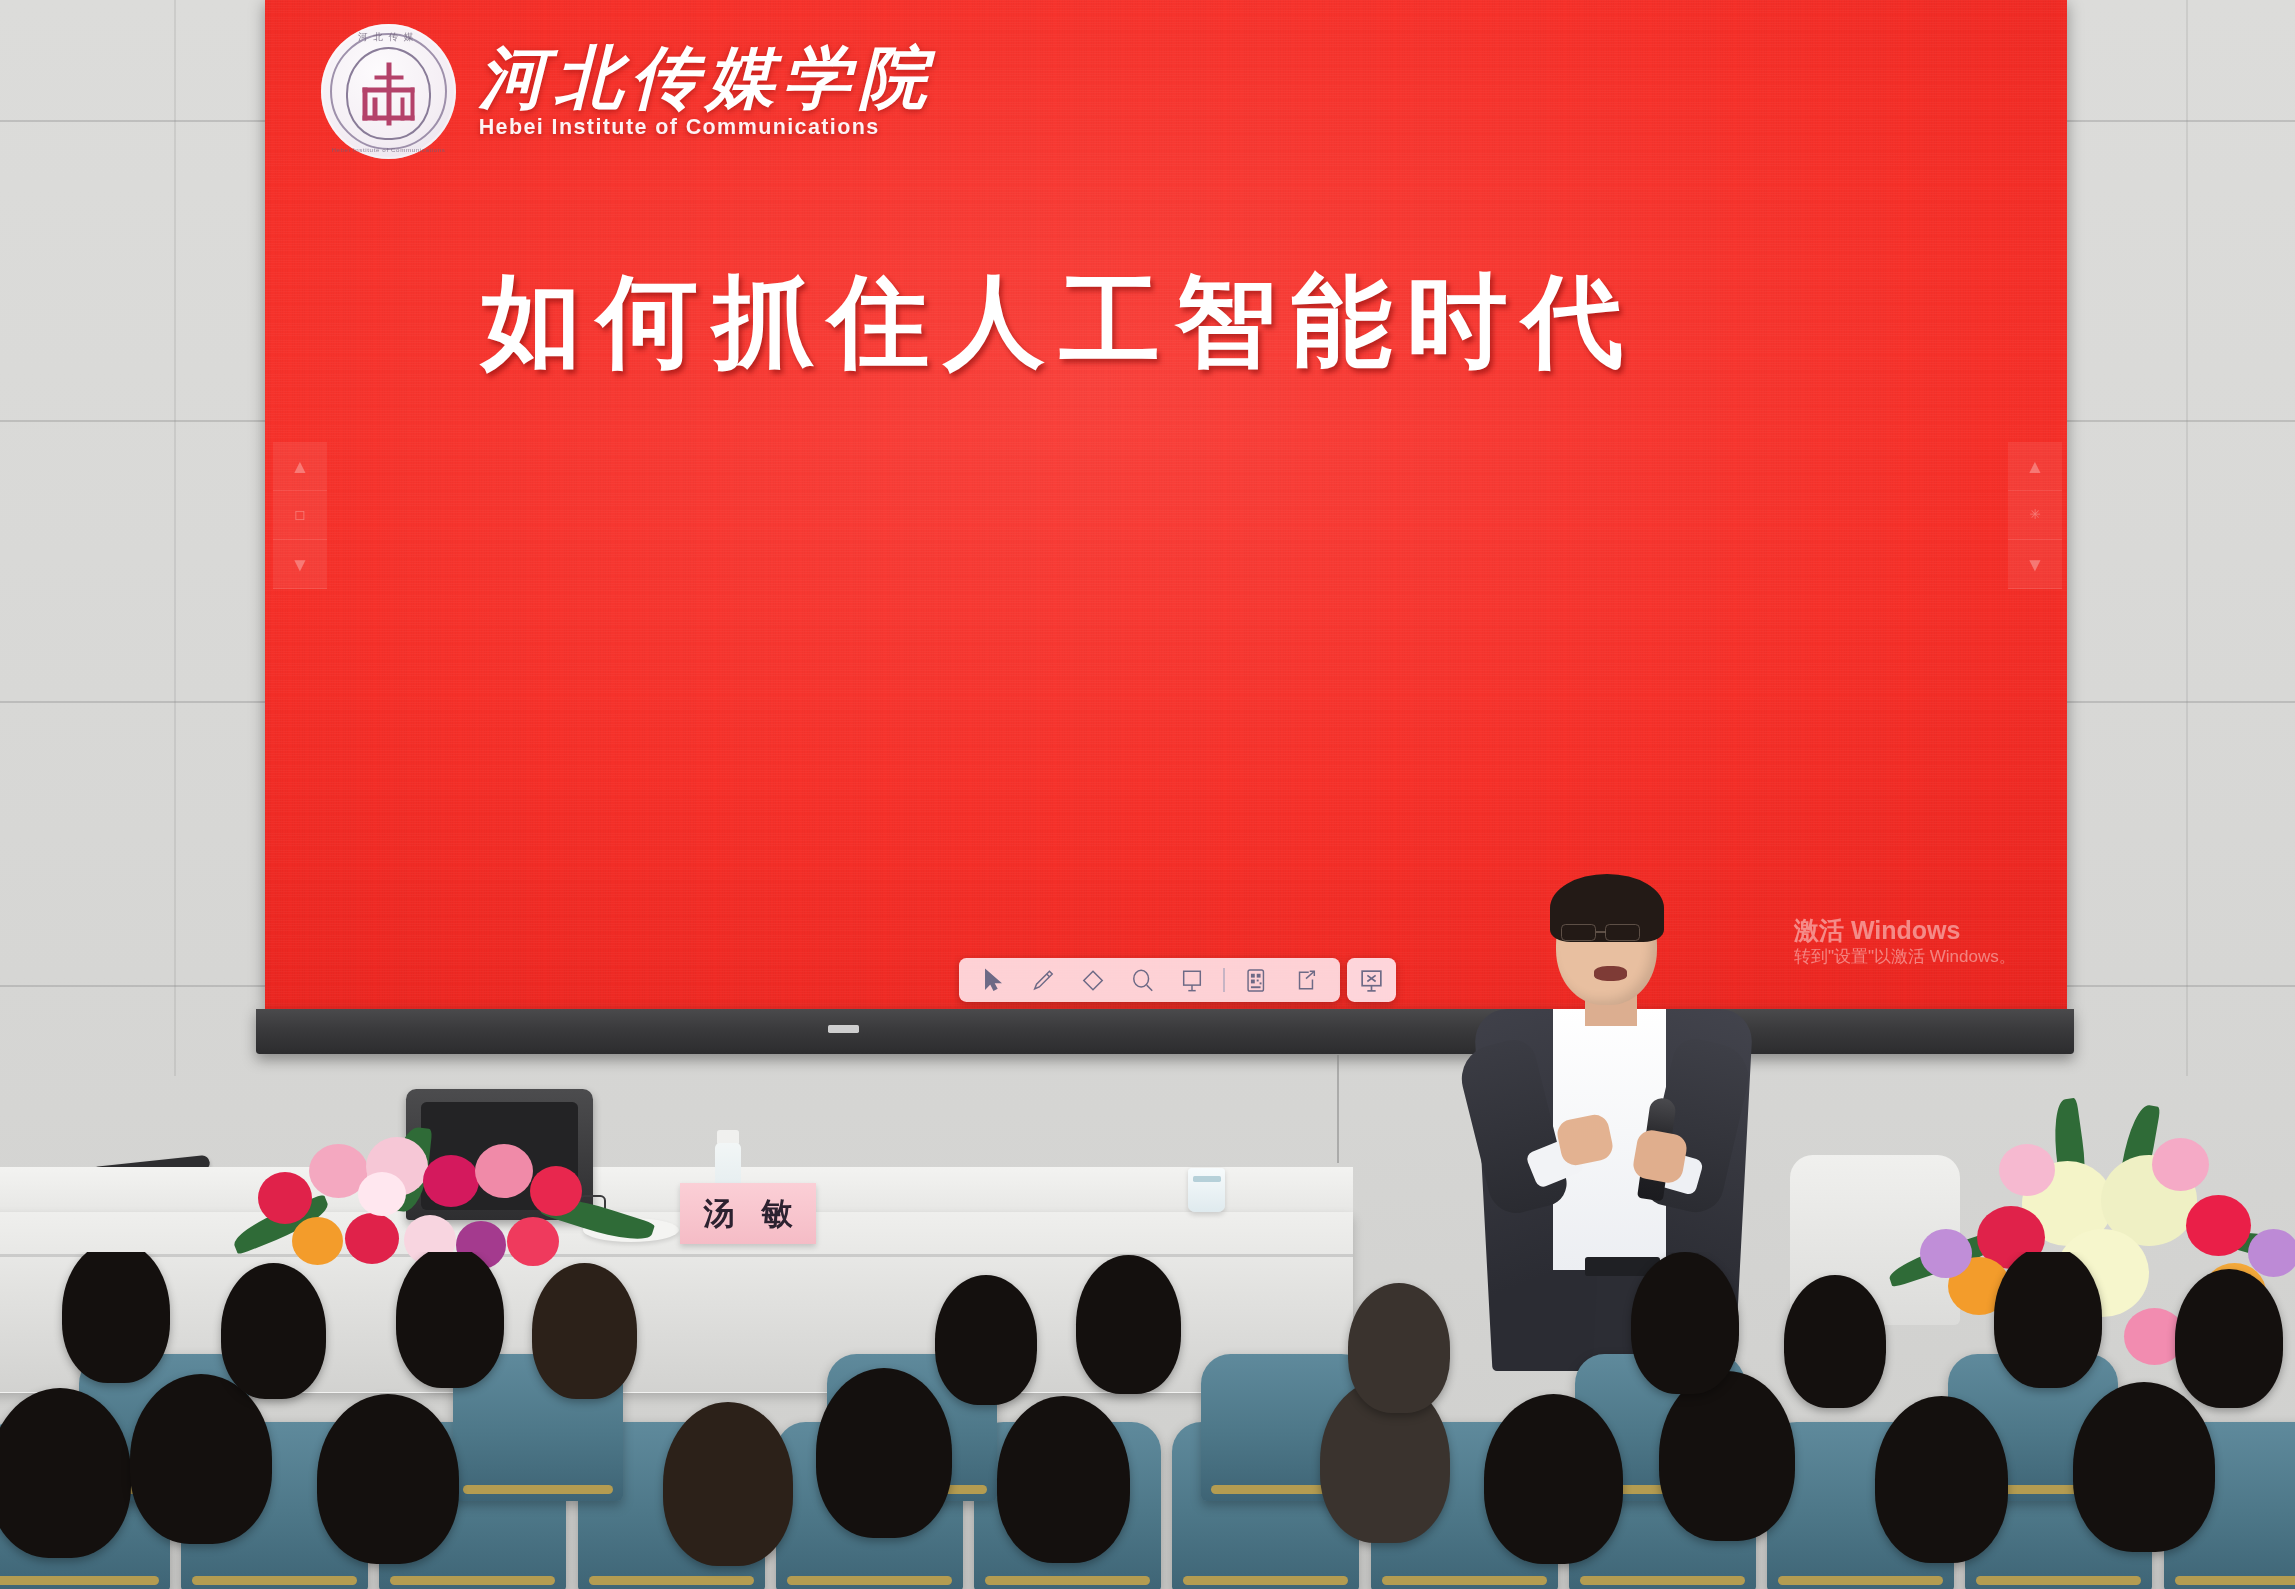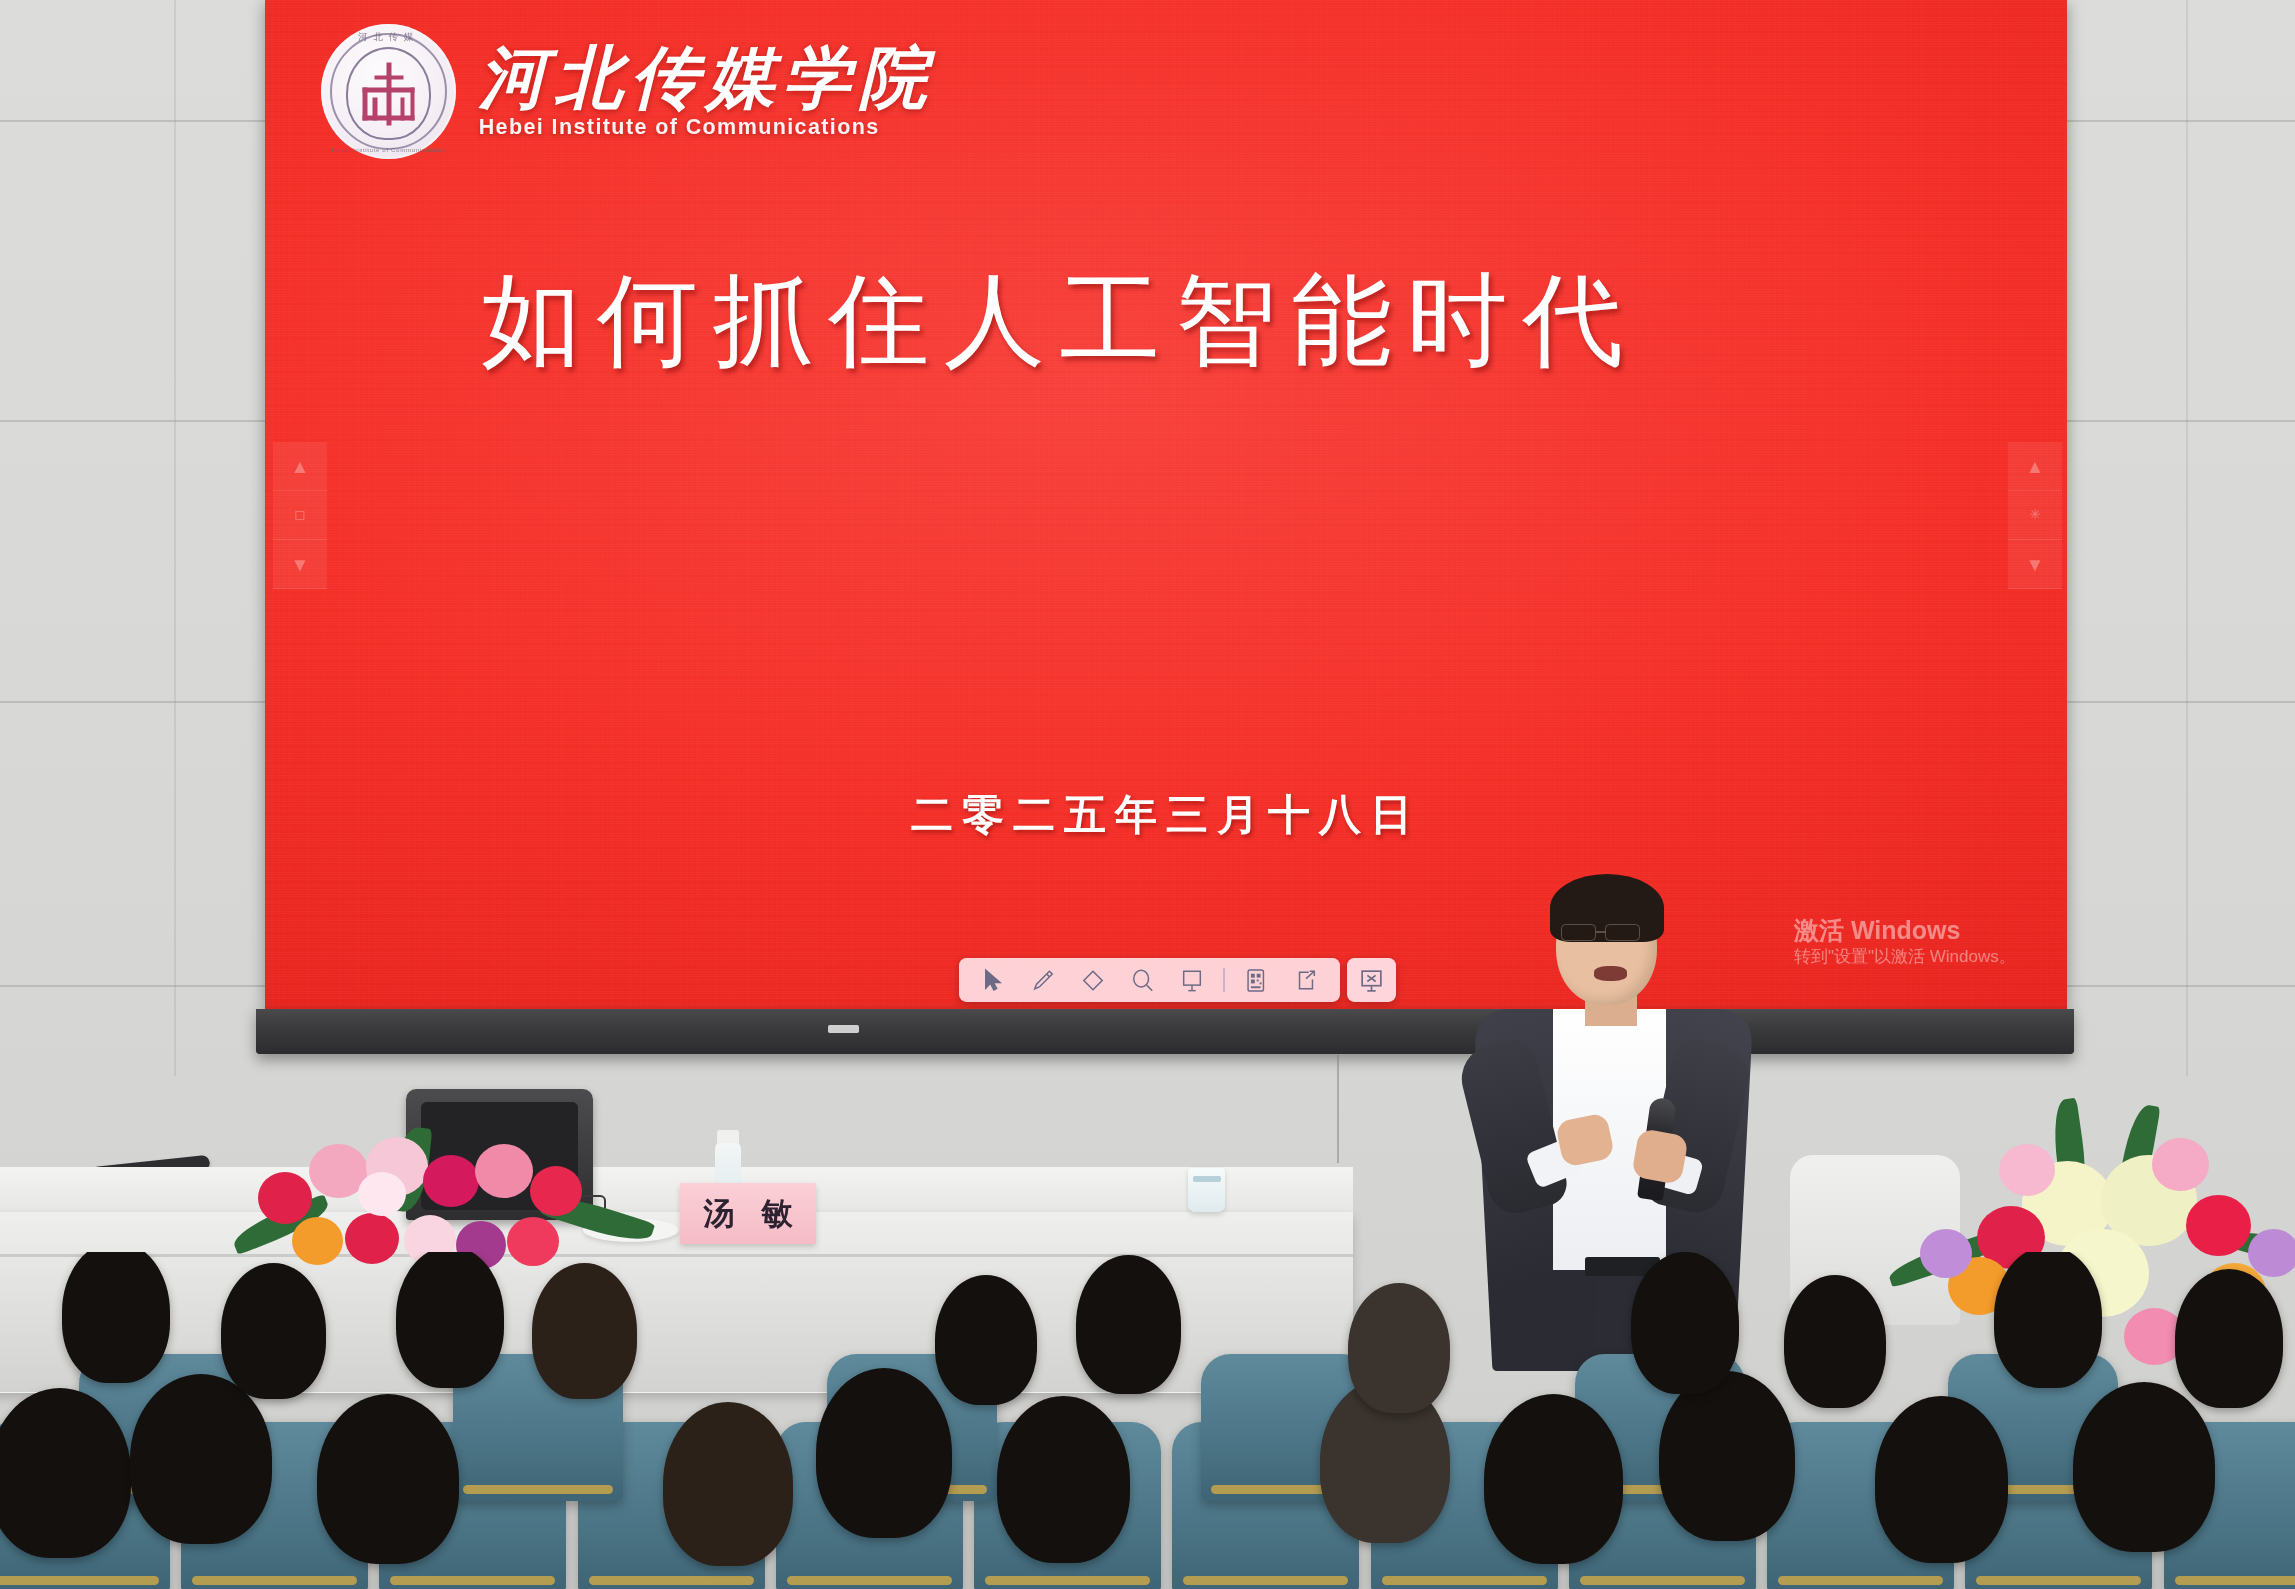--- a/index.html
+++ b/index.html
@@ -105,21 +105,21 @@
     font-size:21.5px;color:#fdf2f4;font-weight:700;letter-spacing:1.4px;
     text-shadow:0 1.7px 5.1px rgba(120,0,0,.40);
     white-space:nowrap;
   }
 
   
   .slide-title{
     position:absolute;left:265px;width:1563px;top:244px;
     text-align:center;
     font-family:"DejaVu Serif","Liberation Serif",serif;
-    color:#ffffff;font-weight:400;
+    color:#ffffff;font-weight:700;
     text-shadow:2.8px 4px 5.7px rgba(110,0,0,.45);
     padding-left:26px;
   }
   .slide-title .ln{
     font-size:101px;line-height:1.52;letter-spacing:14.7px;
     display:block;white-space:nowrap;
   }
 
   
   .slide-meta{
@@ -415,21 +415,20 @@
       <div class="logo-cn">河北传媒学院</div>
       <div class="logo-en">Hebei Institute of Communications</div>
     </div>
   </div>
 
   <div class="slide-title">
     <span class="ln">如何抓住人工智能时代</span>
   </div>
 
   <div class="slide-meta">
-    <span class="date">二零二五年三月十八日</span>
   </div>
 
   <div class="winmark">
     <span class="w1">激活 Windows</span>
     <span class="w2">转到"设置"以激活 Windows。</span>
   </div>
 
   <div class="edge-panel left">
     <div class="edge-btn">▲</div>
     <div class="edge-btn sq">◻</div>

